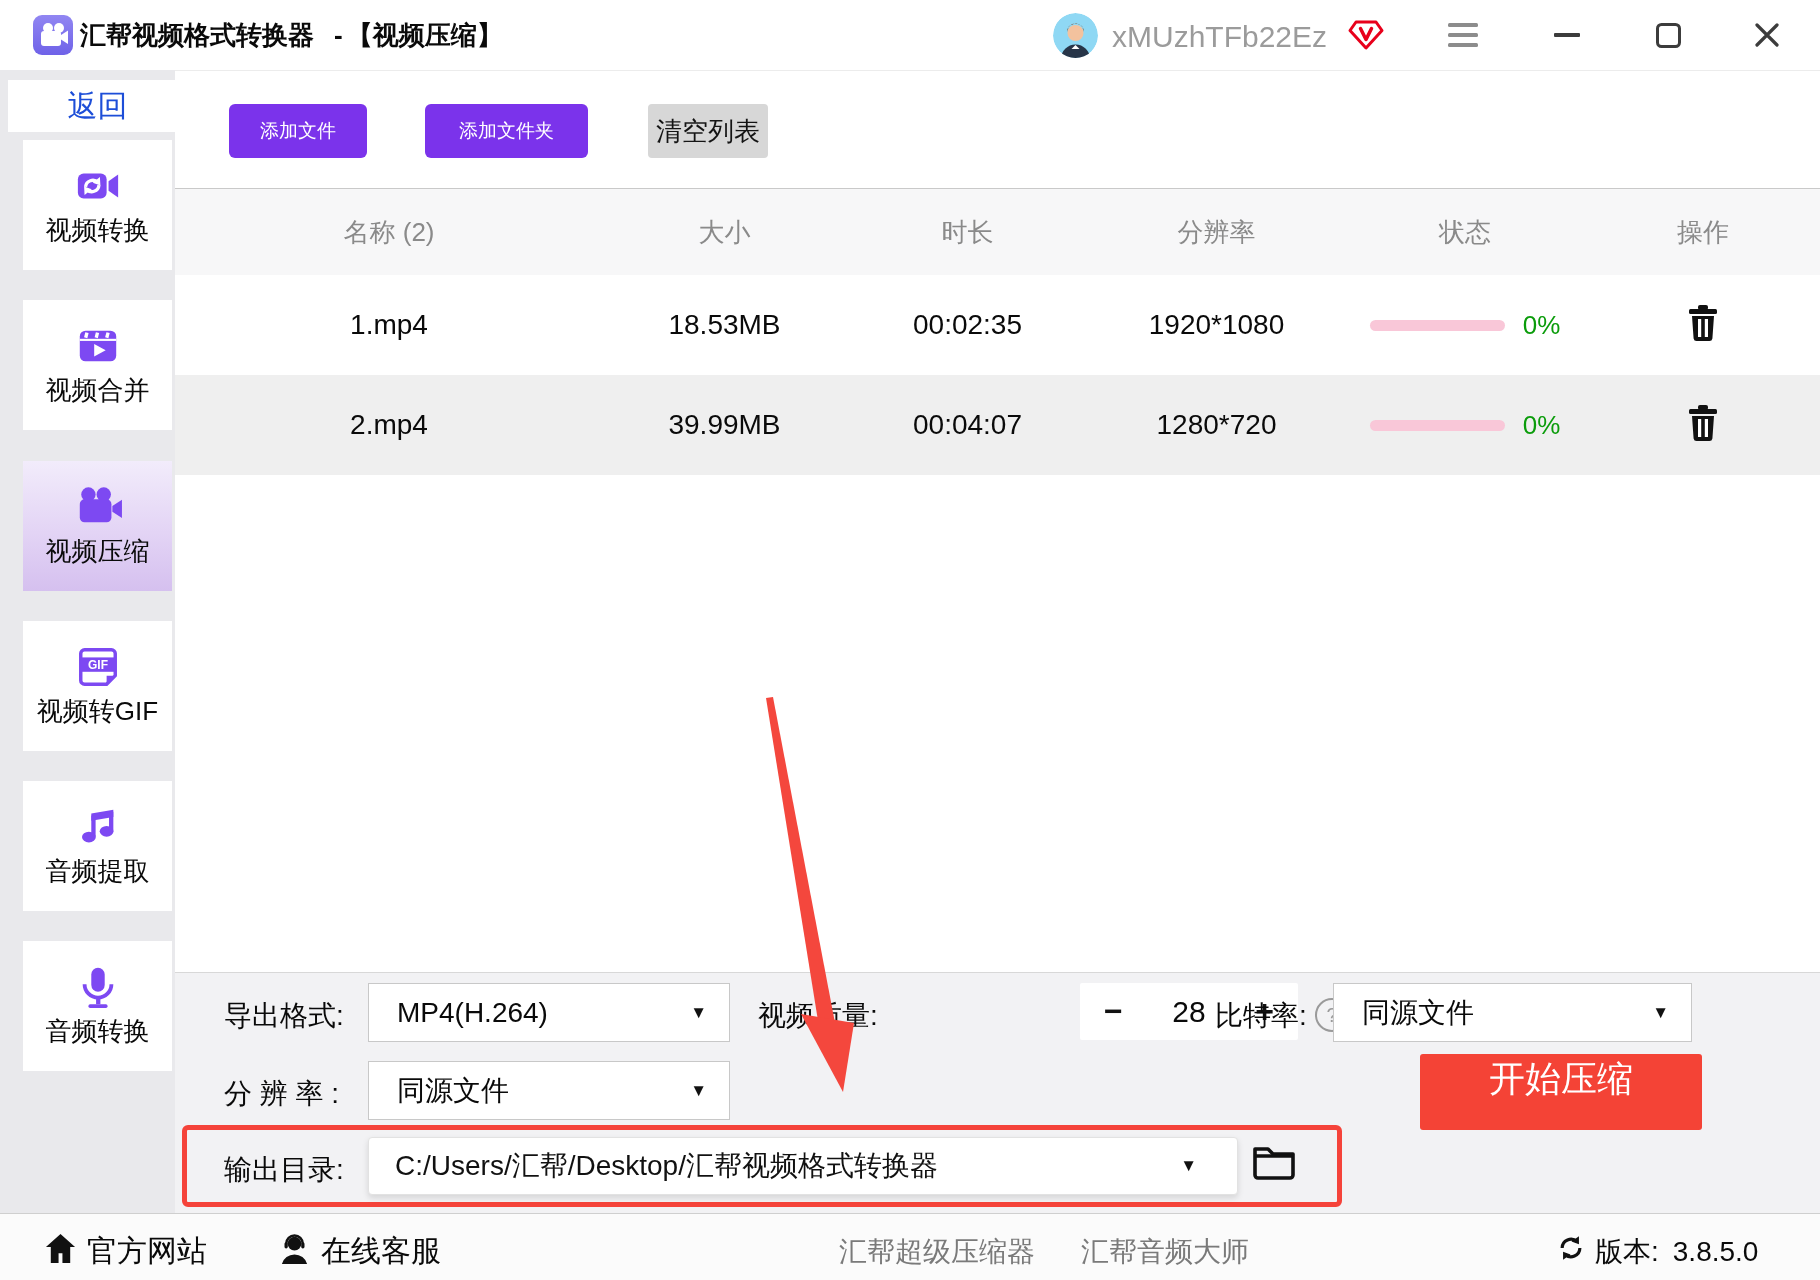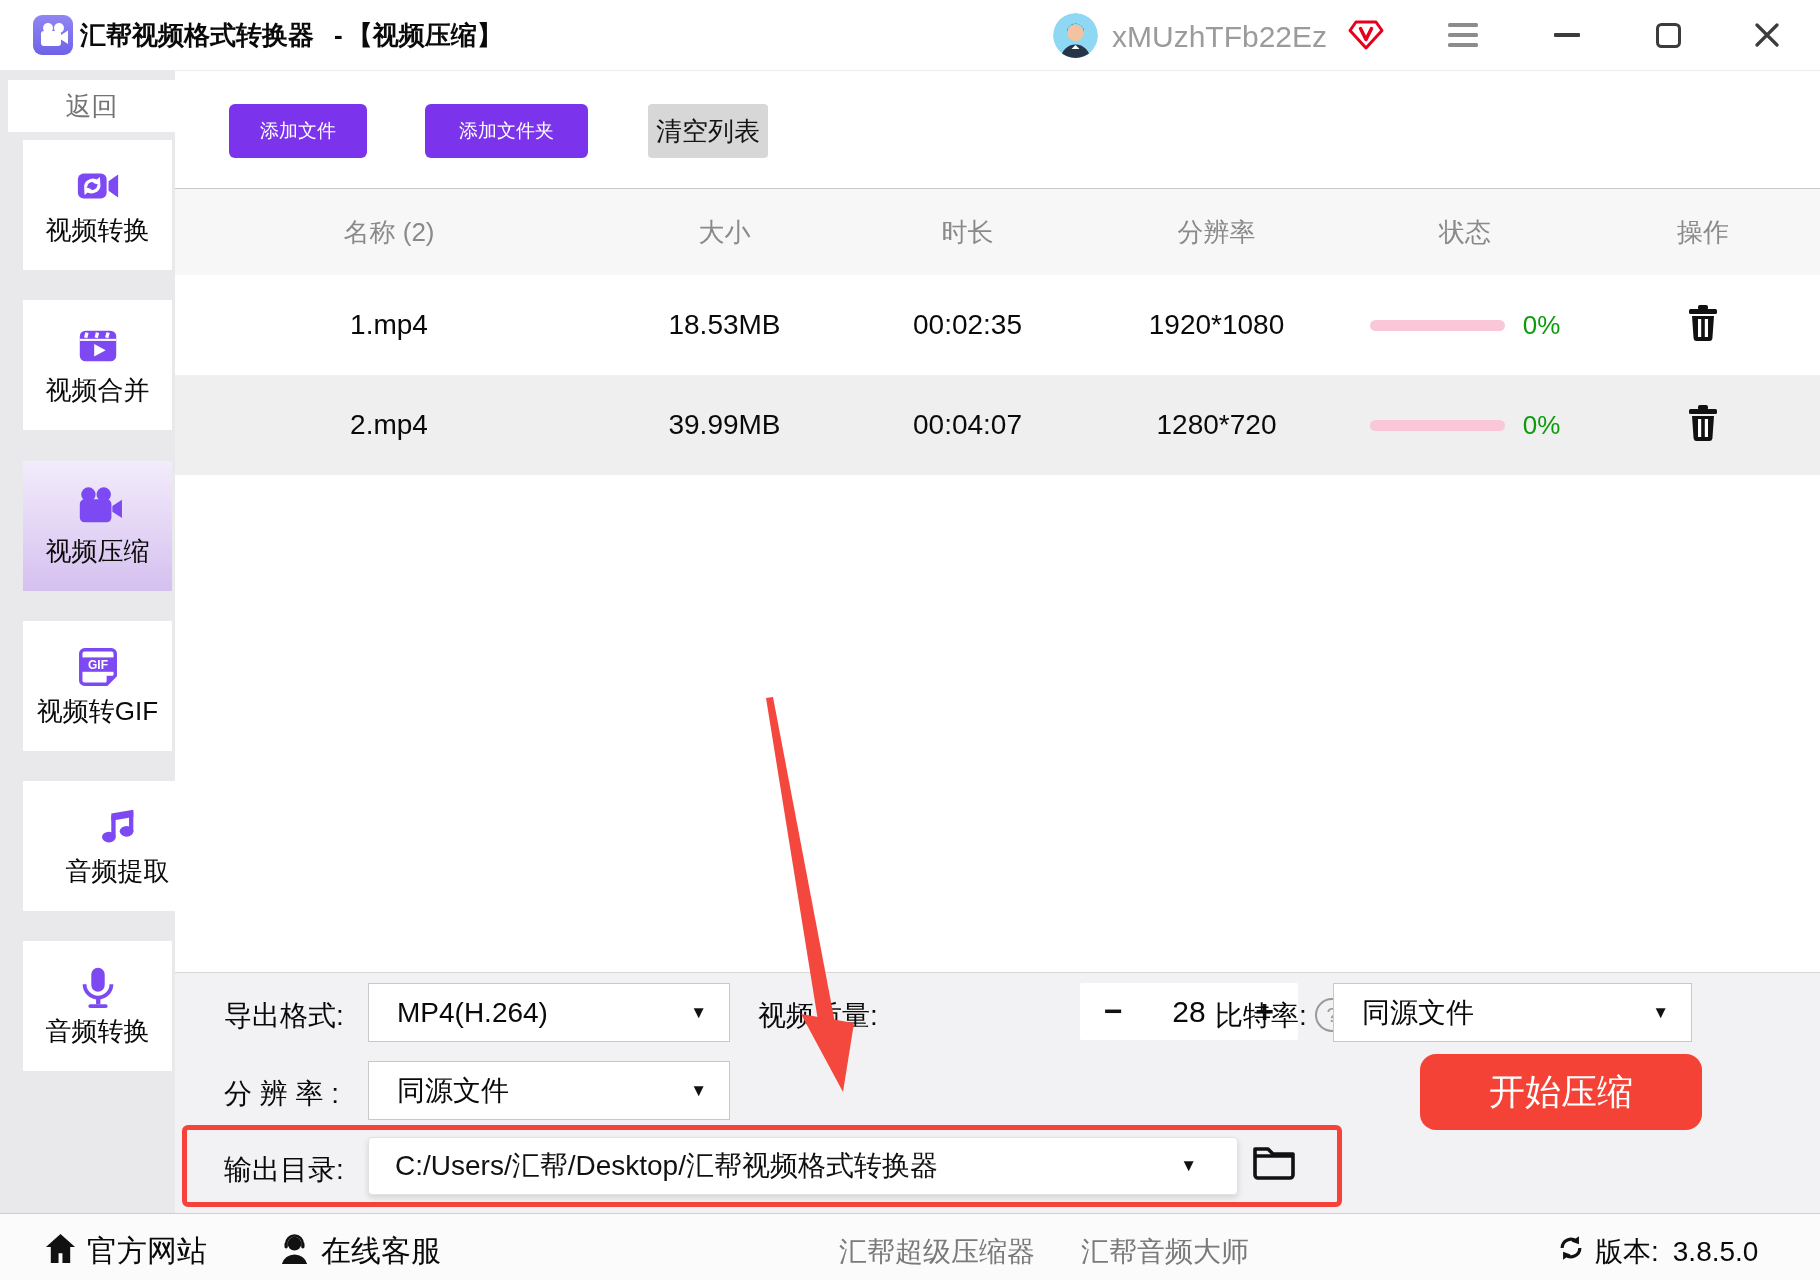--- a/index.html
+++ b/index.html
@@ -10,21 +10,21 @@
   
   .titlebar{position:absolute;left:0;top:0;width:1820px;height:70px;background:#fff;border-bottom:1px solid #ececec;}
   .app-title{position:absolute;left:80px;top:18px;font-size:26px;font-weight:bold;color:#0a0a0a;}
   .app-title span{margin-right:14px;}
   .username{position:absolute;left:1112px;top:20px;font-size:30px;color:#9b9b9b;}
   .winbtn{position:absolute;top:0;width:70px;height:70px;display:flex;align-items:center;justify-content:center;cursor:default;}
 
   
   .sidebar{position:absolute;left:0;top:70px;width:175px;height:1143px;background:#e9e9ec;}
   .back-card{position:absolute;left:8px;top:10px;width:167px;height:52px;background:#fff;
-             display:flex;align-items:center;justify-content:center;font-size:26px;color:#737373;}
+             display:flex;align-items:center;justify-content:center;font-size:30px;color:#1d4ed8;padding-left:6px;}
   .side-card{position:absolute;left:23px;width:149px;height:130px;background:#fff;
              display:flex;flex-direction:column;align-items:center;justify-content:center;}
   .side-card .lbl{font-size:26px;color:#0a0a0a;}
   .side-card.active{background:linear-gradient(180deg,#f2ecfb 0%,#e3d4f5 55%,#d5c0ef 100%);}
 
   
   .btn-purple{position:absolute;top:104px;height:54px;background:#7b33eb;color:#fff;border:none;
               border-radius:6px;font-size:19px;font-family:inherit;display:flex;align-items:center;justify-content:center;}
   .btn-gray{position:absolute;top:104px;height:54px;background:#d7d7d7;color:#141414;border:none;
             border-radius:4px;font-size:26px;font-family:inherit;display:flex;align-items:center;justify-content:center;}
@@ -50,21 +50,21 @@
          font-size:28px;color:#0a0a0a;}
   .combo .val{padding-left:28px;flex:1;white-space:nowrap;overflow:hidden;}
   .combo .caret{padding-right:22px;font-size:17px;color:#111;}
   .stepper{position:absolute;left:905px;top:10px;width:218px;height:57px;background:#fff;border-radius:2px;
            display:flex;align-items:center;justify-content:space-between;padding:0 24px;box-sizing:border-box;}
   .stepper .sign{font-size:32px;font-weight:bold;color:#111;}
   .stepper .qval{font-size:30px;color:#0a0a0a;}
   .helpcircle{position:absolute;left:1140px;top:25px;width:30px;height:30px;border:2.5px solid #9a9a9a;border-radius:50%;
               display:flex;align-items:center;justify-content:center;font-size:20px;color:#9a9a9a;}
   .startbtn{position:absolute;left:1245px;top:81px;width:282px;height:76px;background:#f44336;color:#fff;border:none;
-            border-radius:16px;font-size:36px;font-family:inherit;display:flex;align-items:center;justify-content:center;}
+            border-radius:3px;font-size:36px;font-family:inherit;display:flex;justify-content:center;}
   .redbox{position:absolute;left:7px;top:152px;width:1150px;height:72px;border:5px solid #f5433a;border-radius:6px;}
   .outcombo{position:absolute;left:193px;top:164px;width:868px;height:56px;background:#fff;border:1px solid #e2e2e2;
             border-radius:4px;box-shadow:0 3px 6px rgba(0,0,0,.12);display:flex;align-items:center;font-size:28px;}
   .outcombo .val{padding-left:26px;flex:1;white-space:nowrap;}
   .outcombo .caret{padding-right:40px;font-size:17px;}
 
   
   .footer{position:absolute;left:0;top:1213px;width:1820px;height:67px;background:#fbfbfb;border-top:1px solid #cfcfcf;}
   .fitem{position:absolute;top:0;height:75px;display:flex;align-items:center;gap:10px;font-size:30px;color:#0a0a0a;}
   .fgray{font-size:28px;color:#7a7a7a;}
@@ -195,21 +195,21 @@
         <svg width="46" height="46" viewBox="0 0 48 48">
           <path d="M10 6h28a4 4 0 0 1 4 4v23l-9 9H10a4 4 0 0 1-4-4V10a4 4 0 0 1 4-4z" fill="none" stroke="#7d49f2" stroke-width="3.6" stroke-linejoin="round"></path>
           <path d="M42 33l-9 9v-9z" fill="#7d49f2"></path>
           <rect x="6" y="14" width="36" height="15" fill="#7d49f2"></rect>
           <text x="24" y="26.5" font-size="12.5" font-weight="bold" fill="#fff" text-anchor="middle" font-family="Liberation Sans, DejaVu Sans, sans-serif">GIF</text>
         </svg>
       </span>
       <span class="lbl">视频转GIF</span>
     </div>
 
-    <div class="side-card" style="top:711px;padding-left:20px;">
+    <div class="side-card" style="top:711px;">
       <span>
         <svg width="46" height="46" viewBox="0 0 48 48">
           <polygon points="17,10 40,6 40,13.5 17,17.5" fill="#7d49f2"></polygon>
           <rect x="17" y="12" width="4.5" height="22" fill="#7d49f2"></rect>
           <rect x="35.5" y="8" width="4.5" height="20" fill="#7d49f2"></rect>
           <ellipse cx="14.5" cy="34.5" rx="7.2" ry="5.6" fill="#7d49f2"></ellipse>
           <ellipse cx="33" cy="28.5" rx="7.2" ry="5.6" fill="#7d49f2"></ellipse>
         </svg>
       </span>
       <span class="lbl">音频提取</span>

